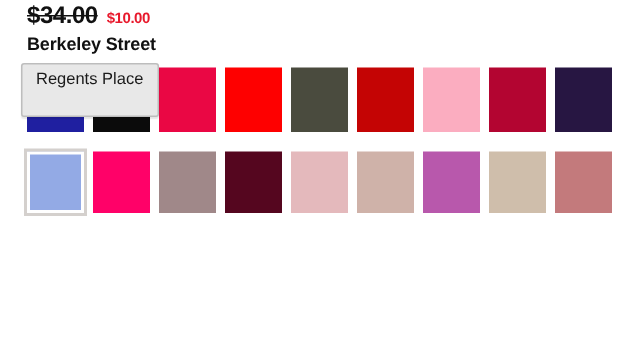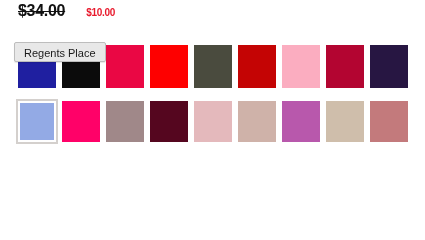--- a/index.html
+++ b/index.html
@@ -23,21 +23,21 @@
     height: 161px;
   }
 
   
   .price-row {
     position: absolute;
     left: 18px;
     top: 2px;
     display: flex;
     align-items: baseline;
-    gap: 21px;
+    gap: 6px;
     white-space: nowrap;
   }
   .price-old {
     font-size: 16px;
     font-weight: bold;
     color: #111111;
     text-decoration: line-through;
     letter-spacing: -0.3px;
   }
   .price-new {
@@ -83,21 +83,21 @@
     outline: 2px solid #d4d0cd;
     outline-offset: 0px;
     box-shadow: 0 0 0 1px #e9e6e3;
   }
 
   
   #swatch-tooltip {
     position: absolute;
     left: 14px;
     top: 42px;
-    height: 20px;
+    height: 36px;
     line-height: 20px;
     padding: 0 9px;
     background: #e8e8e8;
     border: 1px solid #bdbdbd;
     border-radius: 2px;
     font-size: 11px;
     color: #1a1a1a;
     white-space: nowrap;
     box-sizing: border-box;
     z-index: 10;
@@ -107,20 +107,21 @@
 </head>
 <body>
 
 <div id="product-card">
 
   <div class="price-row">
     <span class="price-old" style="color: rgb(17, 17, 17);">$34.00</span>
     <span class="price-new" style="color: rgb(232, 25, 44);">$10.00</span>
   </div>
 
+  <div class="product-title">Berkeley Street</div>
 
   <div class="swatch-row" id="swatch-row-1">
       <div class="swatch" style="background-color: rgb(31, 31, 160);"></div>
       <div class="swatch" style="background-color: rgb(11, 11, 11);"></div>
       <div class="swatch" style="background-color: rgb(234, 7, 68);"></div>
       <div class="swatch" style="background-color: rgb(254, 0, 0);"></div>
       <div class="swatch" style="background-color: rgb(74, 75, 62);"></div>
       <div class="swatch" style="background-color: rgb(196, 4, 4);"></div>
       <div class="swatch" style="background-color: rgb(251, 173, 192);"></div>
       <div class="swatch" style="background-color: rgb(179, 5, 49);"></div>

